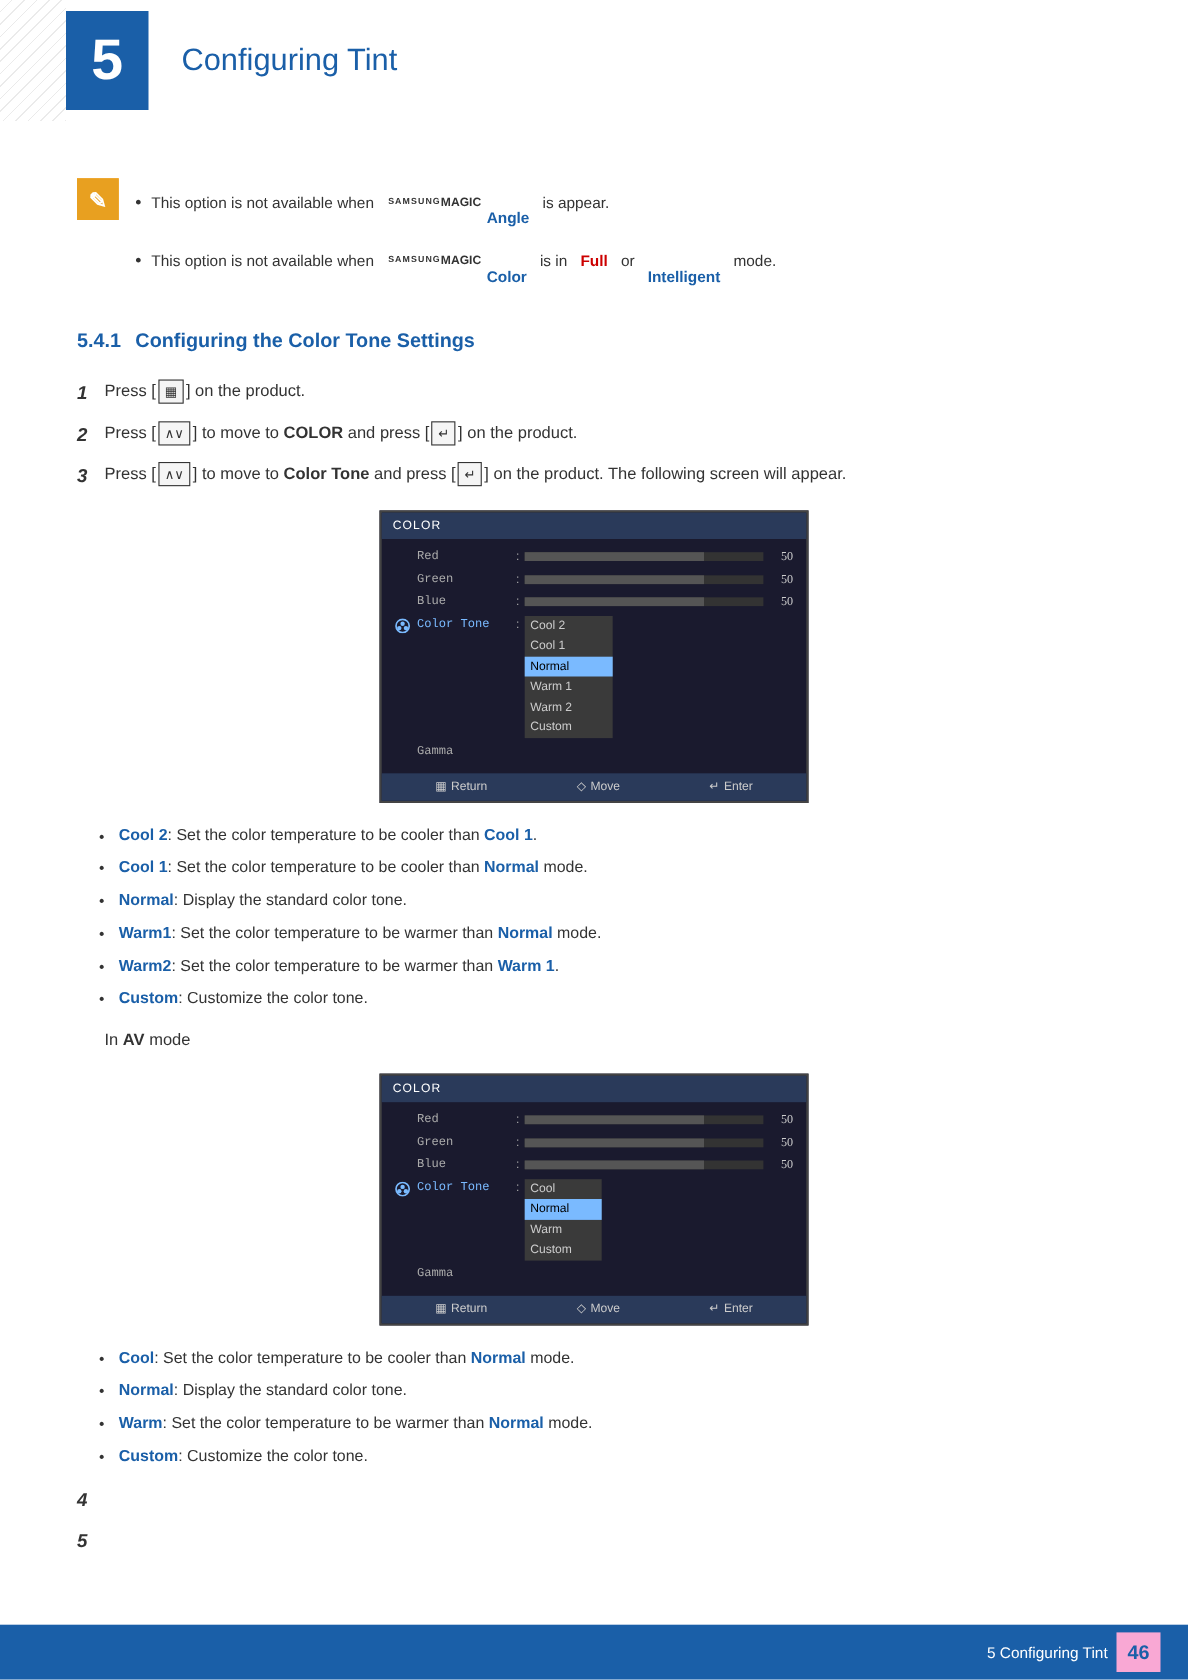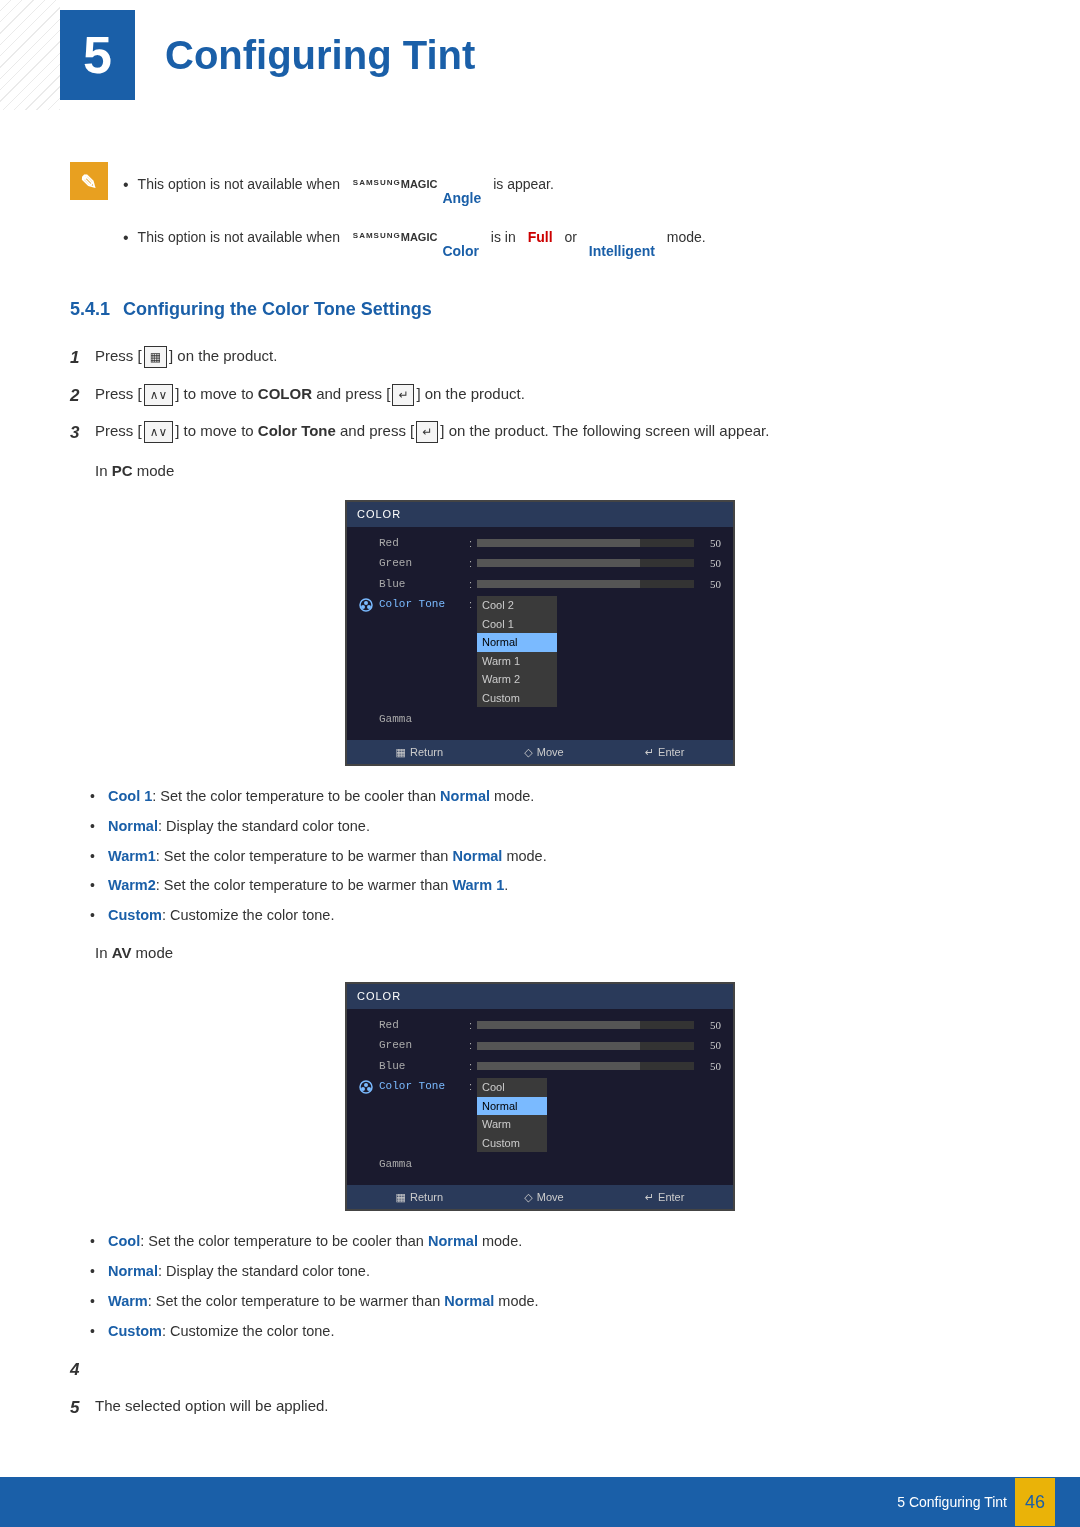--- a/index.html
+++ b/index.html
@@ -38,22 +38,22 @@
       margin-right: 30px;
       flex-shrink: 0;
     }
     .chapter-number-box span {
       color: #fff;
       font-size: 52px;
       font-weight: bold;
       line-height: 1;
     }
     .chapter-title {
-      font-size: 40px;
-      font-weight: bold;
+      font-size: 28px;
+      font-weight: normal;
       color: #1a5fa8;
     }
     
     .header-pattern {
       position: absolute;
       left: 0;
       top: 0;
       width: 60px;
       height: 110px;
       background: repeating-linear-gradient(
@@ -286,26 +286,26 @@
       display: flex;
       align-items: center;
       justify-content: flex-end;
       padding: 0 25px;
     }
     .page-footer-text {
       color: #fff;
       font-size: 14px;
     }
     .page-footer-number {
-      background: #eab308;
+      background: #f9a8d4;
       color: #1a5fa8;
-      font-weight: normal;
+      font-weight: bold;
       font-size: 18px;
       width: 40px;
-      height: 48px;
+      height: 36px;
       display: flex;
       align-items: center;
       justify-content: center;
       margin-left: 8px;
     }
     
     .pencil-icon-svg {
       width: 38px;
       height: 38px;
     }
@@ -380,23 +380,20 @@
         </div>
       </li>
       <li class="step-item">
         <span class="step-num">3</span>
         <div class="step-content">
           Press [<span class="btn-icon">∧∨</span>] to move to <strong>Color Tone</strong> and press [<span class="btn-icon">↵</span>] on the product. The following screen will appear.
         </div>
       </li>
     </ol>
 
-    <div class="mode-label">
-      In <strong>PC</strong> mode
-    </div>
 
     <div class="screen-container">
       <div class="screen-mockup">
         <div class="screen-header">COLOR</div>
         <div class="screen-body">
 
           <div class="screen-row">
             <div style="width:20px;"></div>
             <div class="screen-label">Red</div>
             <div class="screen-dots">:</div>
@@ -464,20 +461,23 @@
           <div class="screen-footer-item">
             <span>↵</span>
             <span> Enter</span>
           </div>
         </div>
       </div>
     </div>
 
     <ul class="bullet-list">
       <li>
+        <strong class="bold-blue">Cool 2</strong>: Set the color temperature to be cooler than <strong class="bold-blue">Cool 1</strong>.
+      </li>
+      <li>
         <strong class="bold-blue">Cool 1</strong>: Set the color temperature to be cooler than <strong class="bold-blue">Normal</strong> mode.
       </li>
       <li>
         <strong class="bold-blue">Normal</strong>: Display the standard color tone.
       </li>
       <li>
         <strong class="bold-blue">Warm1</strong>: Set the color temperature to be warmer than <strong class="bold-blue">Normal</strong> mode.
       </li>
       <li>
         <strong class="bold-blue">Warm2</strong>: Set the color temperature to be warmer than <strong class="bold-blue">Warm 1</strong>.
@@ -581,23 +581,20 @@
         <strong class="bold-blue">Custom</strong>: Customize the color tone.
       </li>
     </ul>
 
     <ol class="steps-list">
       <li class="step-item">
         <span class="step-num">4</span>
       </li>
       <li class="step-item">
         <span class="step-num">5</span>
-        <div class="step-content">
-          The selected option will be applied.
-        </div>
       </li>
     </ol>
 
   </div>
 
   <div class="page-footer">
     <div class="page-footer-text">5 Configuring Tint</div>
     <div class="page-footer-number">46</div>
   </div>
 

